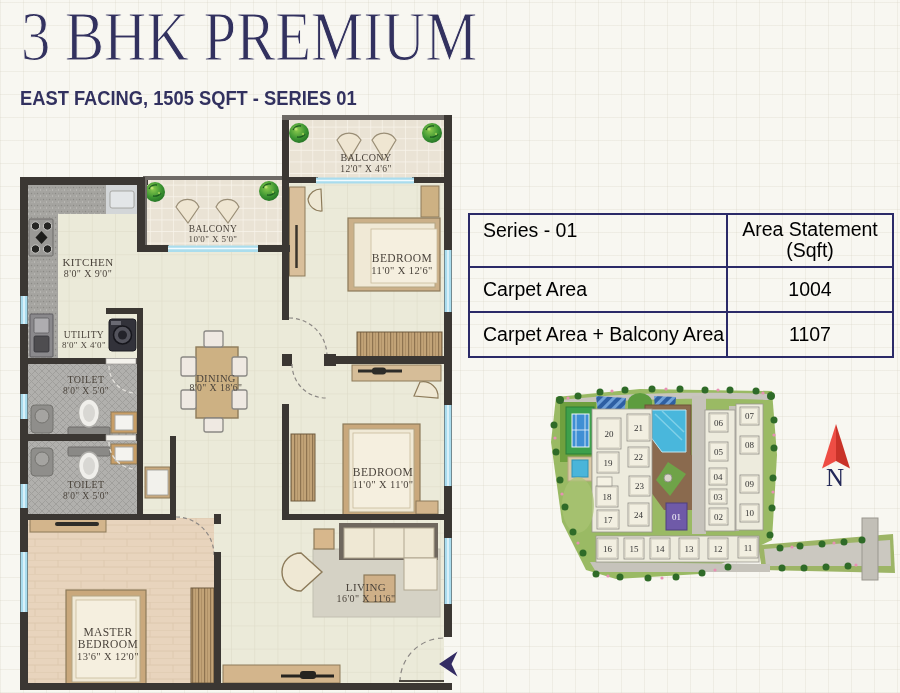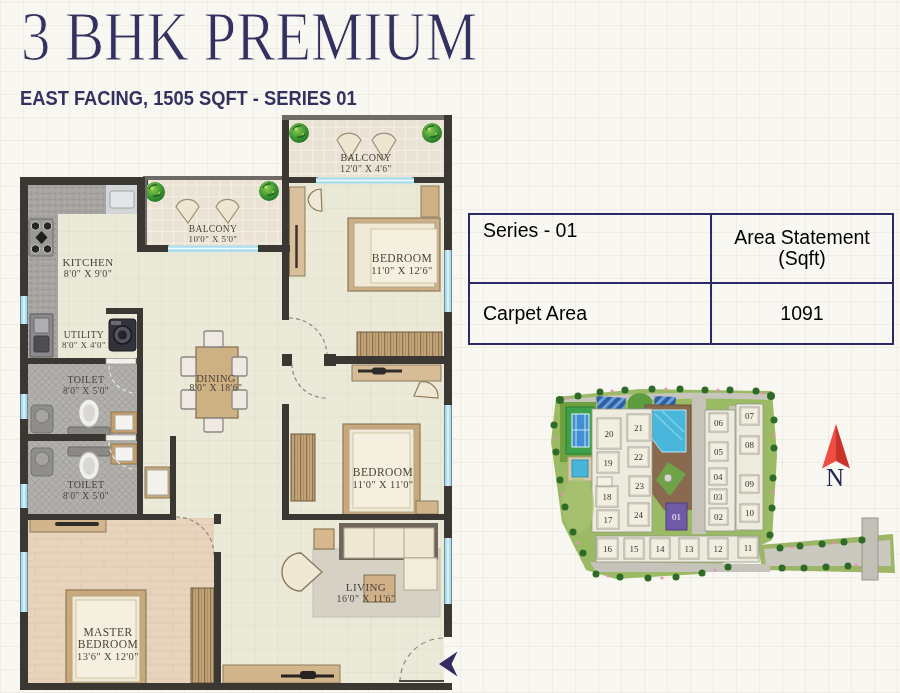--- a/index.html
+++ b/index.html
@@ -8,39 +8,43 @@
     background-color:#f8f7f1;
     background-image:
       repeating-linear-gradient(0deg, rgba(205,200,182,0.22) 0px, rgba(205,200,182,0.22) 1px, transparent 1px, transparent 23px),
       repeating-linear-gradient(90deg, rgba(205,200,182,0.22) 0px, rgba(205,200,182,0.22) 1px, transparent 1px, transparent 23px);
   }
   .abs{position:absolute;}
   #title{left:21px;top:-3px;font-family:"Liberation Serif",serif;font-size:70px;-webkit-text-stroke:1.1px #f8f7f1;color:#32315f;letter-spacing:0px;white-space:nowrap;transform:scaleX(0.838);transform-origin:0 0;}
   #subtitle{left:20px;top:87px;font-size:20px;font-weight:700;color:#32315f;letter-spacing:0px;white-space:nowrap;transform:scaleX(0.915);transform-origin:0 0;}
   table.area{position:absolute;left:468px;top:177px;width:426px;border-collapse:collapse;color:#000000;margin-top:36px;}
   table.area td{border:2px solid #2b2a68;font-size:19.5px;padding:0 0 0 13px;height:35px;white-space:nowrap;}
-  table.area td.c{text-align:center;padding:12px;width:156px;}
+  table.area td.c{text-align:center;padding:4px;width:156px;}
   table.area tr.hd td{height:41px;line-height:1.1;}
 </style>
 </head>
 <body>
 
 <div id="title" class="abs">3 BHK PREMIUM</div>
 
 <div id="subtitle" class="abs">EAST FACING, 1505 SQFT - SERIES 01</div>
 
 <table class="area">
   <tbody>
       <tr class="hd">
         <td style="vertical-align:top;padding-top:5px;">Series - 01</td>
         <td class="c">Area Statement<br>(Sqft)</td>
       </tr>
   <tr>
         <td>Carpet Area</td>
-        <td class="c">1091</td>
+        <td class="c">1004</td>
+      </tr>
+  <tr>
+        <td>Carpet Area + Balcony Area</td>
+        <td class="c">1107</td>
       </tr>
 </tbody>
   </table>
 <svg class="abs" style="left:0;top:0" width="900" height="693" viewBox="0 0 900 693">
 <defs>
   <pattern id="tile" width="23.2" height="23.2" patternUnits="userSpaceOnUse">
     <rect width="23.2" height="23.2" fill="#ebead9"></rect>
     <path d="M23.2 0V23.2H0" fill="none" stroke="#dddbc8" stroke-width="1.1"></path>
   </pattern>
   <pattern id="balc" width="11.6" height="11.6" patternUnits="userSpaceOnUse">

